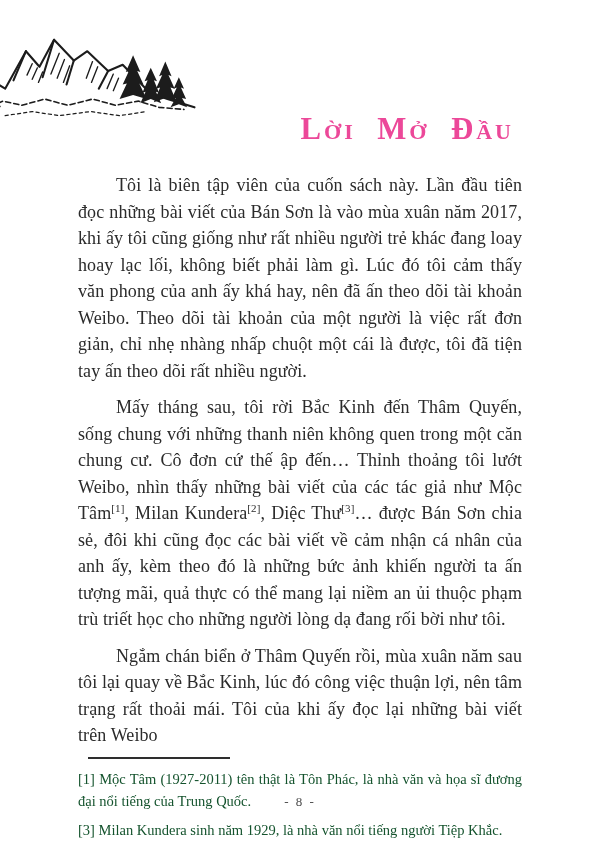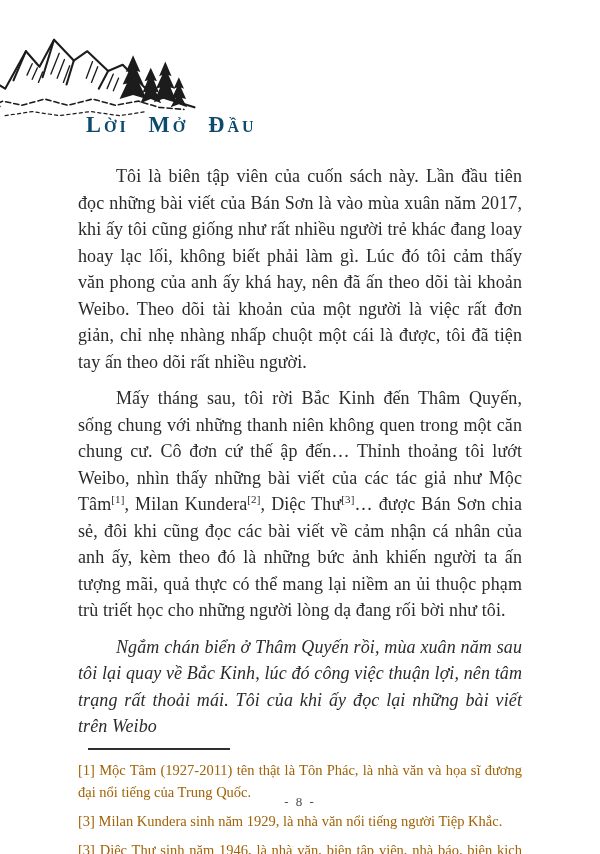--- a/index.html
+++ b/index.html
@@ -16,60 +16,60 @@
   .mountain {
     position: absolute;
     top: 20px;
     left: -10px;
     width: 230px;
     height: 104px;
   }
   .content { position: relative; padding: 0 78px; }
   .title {
     margin: 112px 0 0 0;
-    text-align: left;
-    font-size: 16px;
+    text-align: right;
+    font-size: 22px;
     font-weight: bold;
-    color: #0c4a6e;
+    color: #ec4899;
   }
   .title .word {
     display: inline-block;
     text-transform: uppercase;
     letter-spacing: 3px;
     margin: 0 8px;
   }
   .title .word::first-letter { font-size: 1.4em; }
   .body { margin-top: 25px; }
   .body p {
     margin: 0 0 10px 0;
     font-size: 18px;
     line-height: 26.5px;
     text-align: justify;
     text-indent: 38px;
     letter-spacing: 0.1px;
   }
-  .body p:last-child { margin-bottom: 0; font-style: italic; }
+  .body p:last-child { margin-bottom: 0; }
   .fnref {
     vertical-align: super;
     font-size: 11px;
     line-height: 0;
   }
   .footnotes { margin-top: 4px; }
   .fn-divider {
     width: 142px;
     height: 0;
     border-top: 2px solid #2e2e2e;
     margin: 8px 0 9px 10px;
   }
   .footnote {
     font-size: 14.5px;
     line-height: 22px;
     text-align: justify;
     margin: 0 0 7px 0;
-    color: #a16207;
+    color: #14532d;
   }
   .pagenum {
     position: absolute;
     left: 0;
     right: 0;
     bottom: 44px;
     text-align: center;
     font-size: 13px;
     color: #4a4a4a;
     letter-spacing: 2px;

